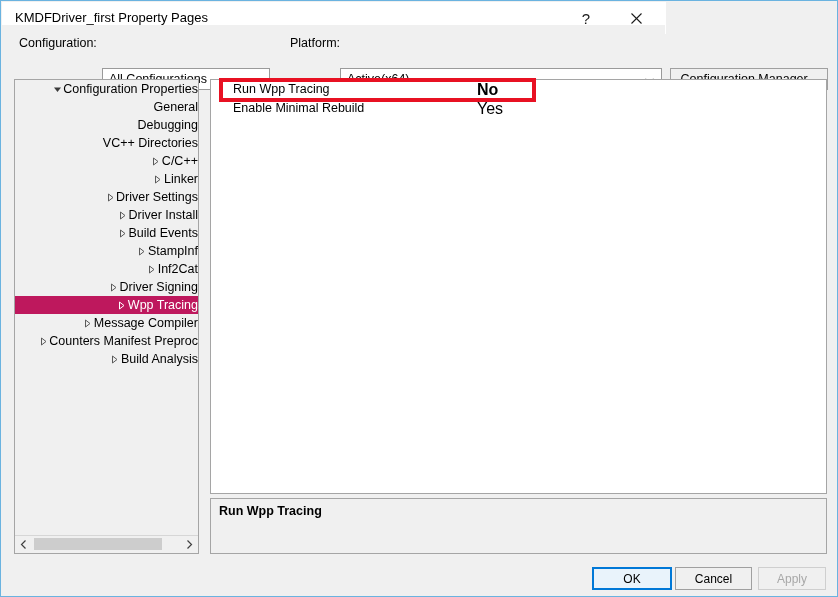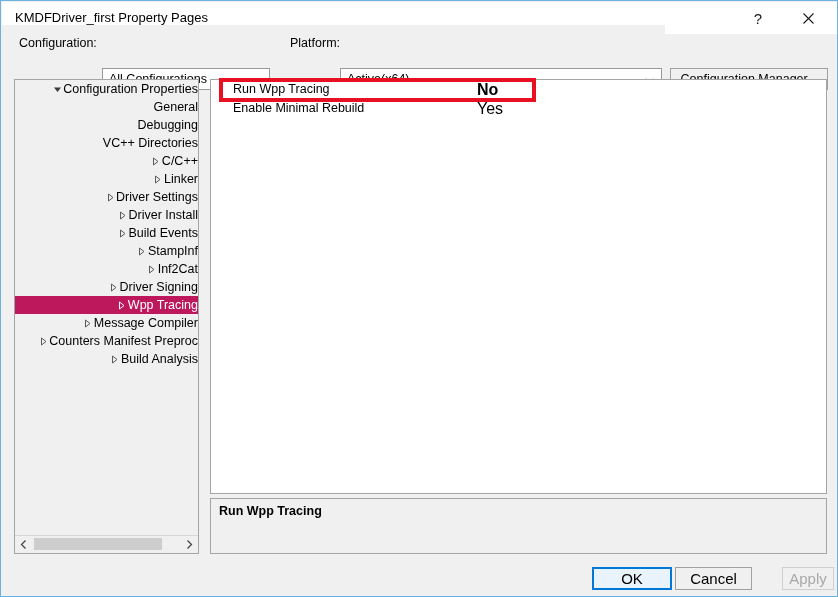--- a/index.html
+++ b/index.html
@@ -22,21 +22,21 @@
     box-sizing: border-box;
     background: #f0f0f0;
     border: 1px solid #6ab3e0;
     overflow: hidden;
   }
 
   
   #titlebar {
     position: absolute;
     left: 1px; top: 1px;
-    width: 836px; height: 32px;
+    width: 664px; height: 32px;
     background: #ffffff;
     box-sizing: border-box;
   }
   #title-text {
     position: absolute;
     left: 13px; top: 8px;
     font-size: 13px;
     color: #000000;
     white-space: nowrap;
   }
@@ -257,37 +257,36 @@
 
   
   .dlg-btn {
     position: absolute;
     top: 566px;
     height: 23px;
     box-sizing: border-box;
     background: #f0f0f0;
     border: 1px solid #a0a0a0;
     font-family: "Liberation Sans", sans-serif;
-    font-size: 15px;
+    font-size: 12px;
     color: #000000;
     cursor: default;
     padding: 0;
   }
   #ok-btn {
     left: 591px; width: 80px;
     border: 2px solid #0078d7;
     background: #e9f3fb;
   }
   #cancel-btn { left: 674px; width: 77px; text-align: center; }
   #apply-btn {
-    left: 757px; width: 52px;
+    left: 757px; width: 68px;
     color: #a8a8a8;
     background: #f0f0f0;
     border-color: #cfcfcf;
-    margin-left: 24px;
   }
 </style>
 </head>
 <body>
 
 <div id="dialog">
 
   <div id="titlebar">
     <div id="title-text">KMDFDriver_first Property Pages</div>
 

